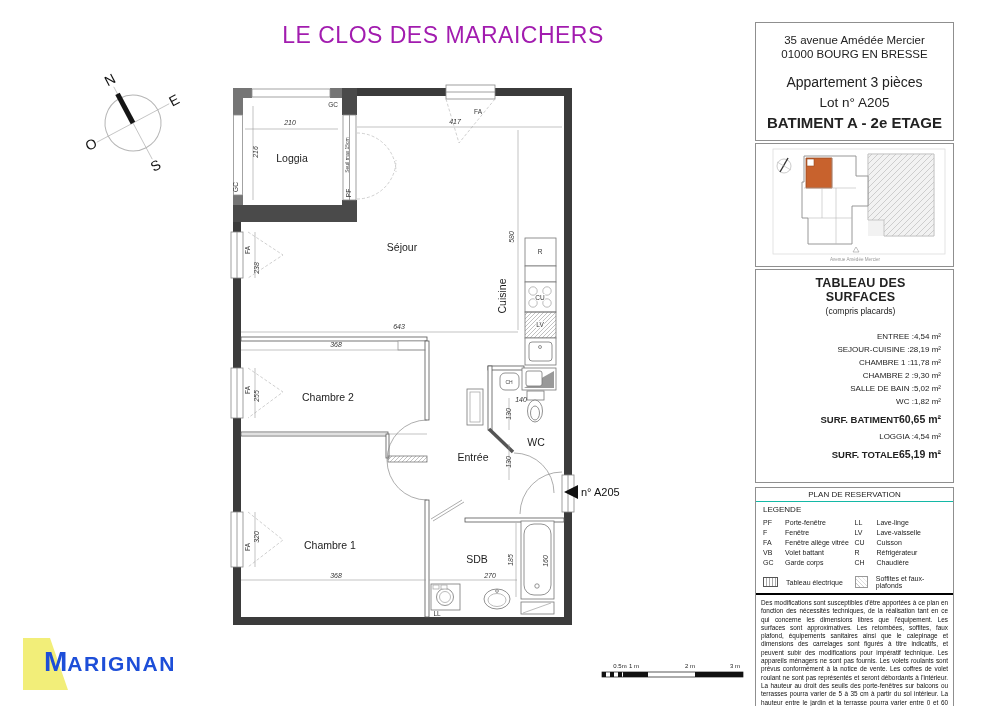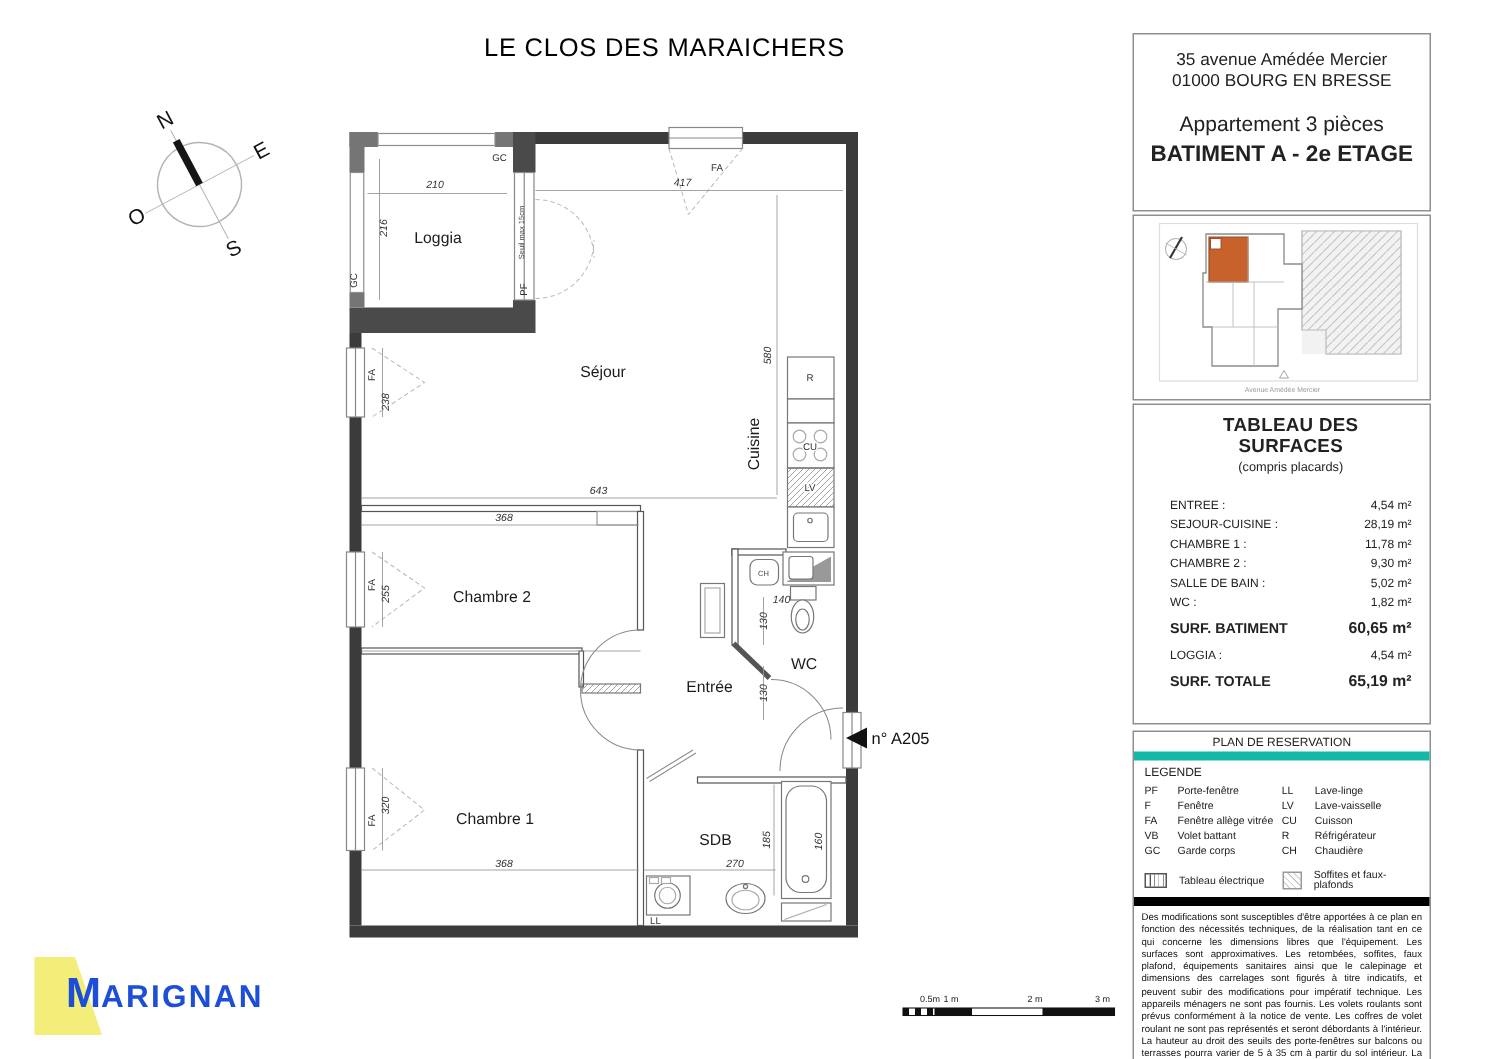--- a/index.html
+++ b/index.html
@@ -1,41 +1,41 @@
 <!DOCTYPE html>
 <html><head>
 <meta charset="utf-8">
 <style>
   html,body{margin:0;padding:0;background:#fff;}
   #page{position:relative;width:1000px;height:706px;background:#fff;overflow:hidden;
         font-family:"Liberation Sans",sans-serif;color:#222;}
   .abs{position:absolute;}
   
-  #title{top:22px;left:228px;width:430px;text-align:center;font-size:17px;color:#000000;letter-spacing:.5px;}
+  #title{top:22px;left:228px;width:430px;text-align:center;font-size:23px;color:#a21caf;letter-spacing:.5px;}
   
   .panel-box{left:755px;width:199px;border:1px solid #8f8f8f;background:#fff;box-sizing:border-box;}
   #box-info{top:22px;height:119px;text-align:center;}
   #addr1{margin-top:11px;font-size:11.5px;}
   #addr2{margin-top:2px;font-size:11.5px;}
   #apt{margin-top:14px;font-size:14px;}
   #lot{margin-top:5px;font-size:13.5px;}
   #bat{margin-top:4px;font-size:15px;font-weight:bold;}
   #box-site{top:143px;height:124px;}
   #box-surf{top:269px;height:214px;padding:6px 12px 0 24px;}
   .surf-title{text-align:center;font-weight:bold;font-size:12.5px;letter-spacing:.2px;}
   .surf-sub{text-align:center;font-size:8.5px;margin-top:2px;}
   .surf-rows{margin-top:14px;}
-  .srow{display:flex;justify-content:space-between;font-size:8px;line-height:13px;}
+  .srow{display:flex;justify-content:flex-end;font-size:8px;line-height:13px;}
   .srow.bold{font-size:9.5px;font-weight:bold;line-height:15px;margin-top:4px;}
   .srow.bold .v{font-size:10.5px;}
   .srow.loggia{margin-top:3px;}
   
   #box-res{top:487px;}
-  .res-head{border-bottom:6px solid #14b8a6;text-align:center;font-size:8px;padding:2px 0;}
-  .legend{padding:3px 7px 4px 7px;border-bottom:6px solid #000000;}
+  .res-head{border-bottom:1px solid #14b8a6;text-align:center;font-size:8px;padding:2px 0;}
+  .legend{padding:3px 7px 4px 7px;border-bottom:2px solid #000000;}
   .leg-title{font-size:8px;margin-bottom:4px;}
   .leg-cols{display:flex;font-size:7px;line-height:10px;}
   .leg-col{width:50%;}
   .leg-row{display:flex;}
   .leg-abbr{width:22px;}
   .leg-bottom{display:flex;font-size:7px;margin-top:7px;align-items:center;}
   .leg-half{width:50%;display:flex;align-items:center;}
   .icon-elec{width:13px;height:8px;border:1px solid #555;margin-right:8px;display:inline-block;
              background:repeating-linear-gradient(90deg,#fff,#fff 2px,#555 3px);}
   .icon-soff{width:12px;height:10px;border:1px solid #999;margin-right:8px;display:inline-block;
@@ -245,20 +245,21 @@
     <text class="abbr" x="437" y="616" text-anchor="middle">LL</text>
 
     <path d="M564,492 L578,485 L578,499 Z" fill="#111"></path>
     <text x="581" y="496" font-size="11" fill="#111">n° A205</text>
   </svg>
 
   <div class="abs panel-box" id="box-info">
     <div id="addr1">35 avenue Amédée Mercier</div>
     <div id="addr2">01000 BOURG EN BRESSE</div>
     <div id="apt">Appartement 3 pièces</div>
+    <div id="lot">Lot n° A205</div>
     <div id="bat">BATIMENT A - 2e ETAGE</div>
   </div>
 
   <div class="abs panel-box" id="box-site">
     <svg width="197" height="122" viewBox="0 0 197 122">
       <defs>
         <pattern id="hatchB" width="6" height="6" patternUnits="userSpaceOnUse">
           <path d="M0,6 L6,0" stroke="#b9b9b9" stroke-width=".8"></path>
         </pattern>
       </defs>

